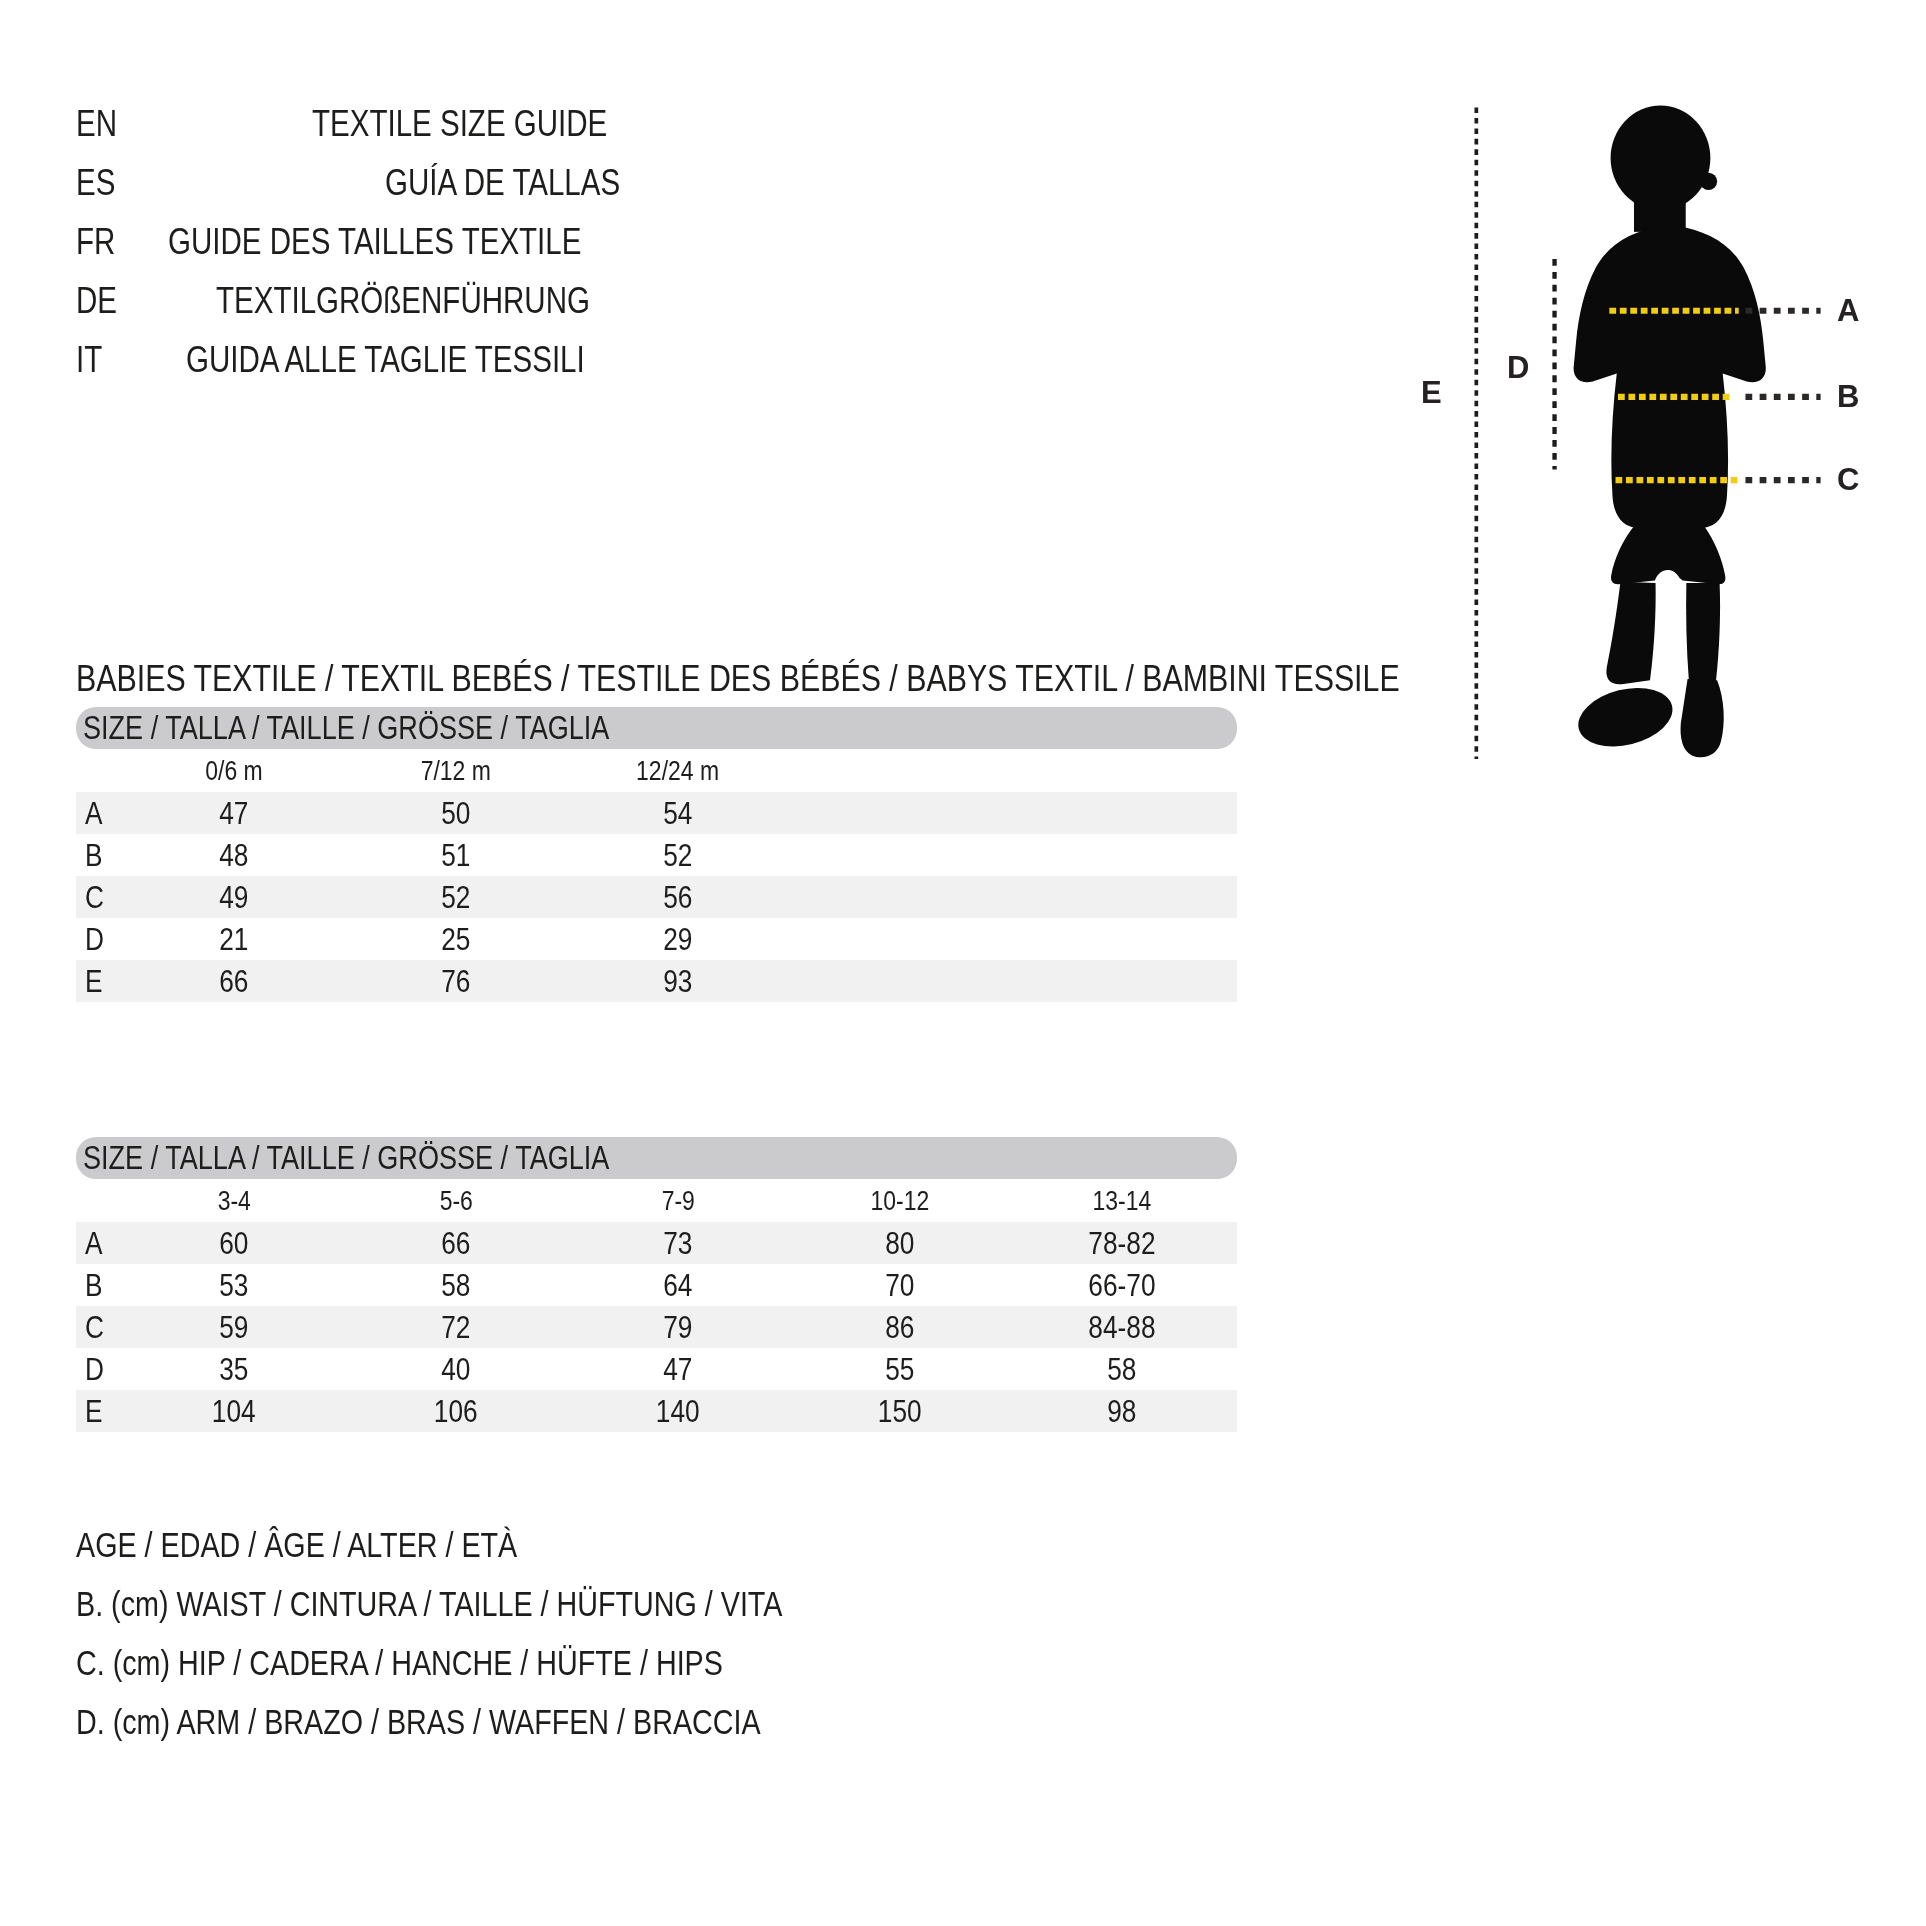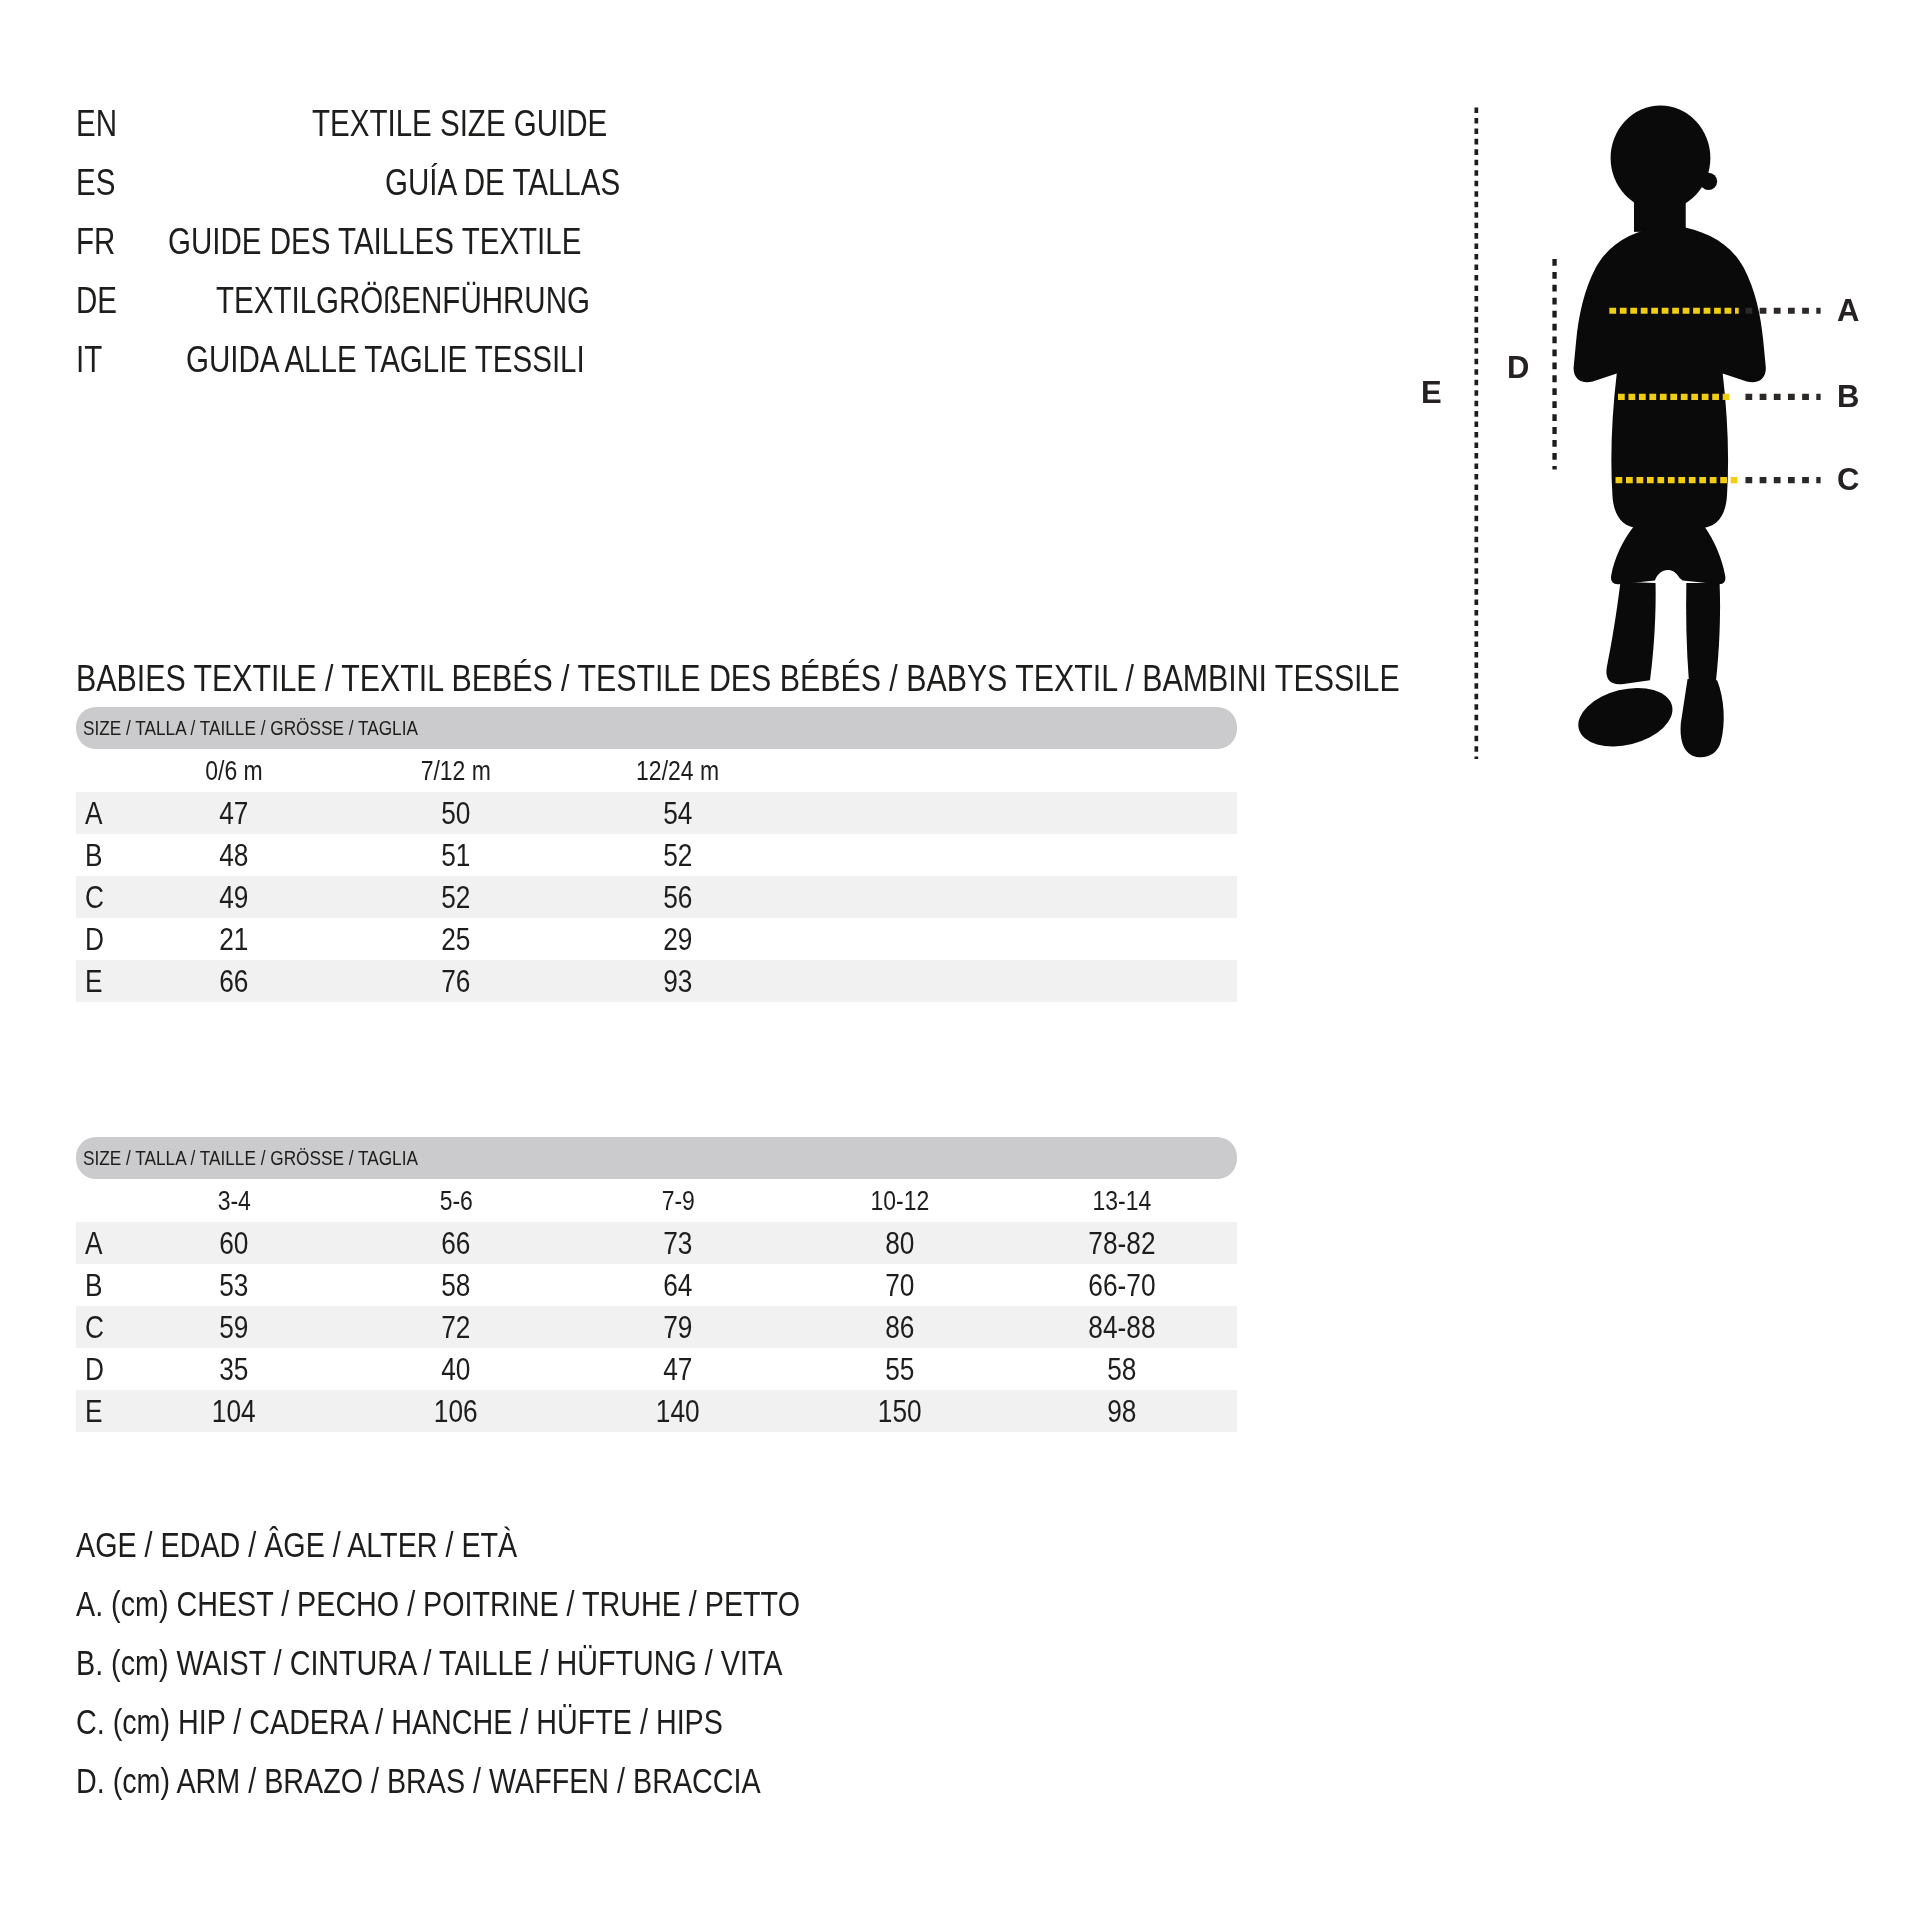--- a/index.html
+++ b/index.html
@@ -17,21 +17,21 @@
   .lang-code { width:92px; }
   
   .sec-title { position:absolute; left:76px; font-size:37px; line-height:43px;margin-top:16px; }
   .sec-title.babies { top:641px; }
   .sec-title.children { top:1073px; }
 
   
   .sizetable { position:absolute; left:76px; width:1161px; }
   .sizetable.babies { top:707px; }
   .sizetable.children { top:1137px; }
-  .band { height:42px; background:#cbcbcd; display:flex; align-items:center; padding-left:7.4px; font-size:21px;border-radius:20px; }
+  .band { height:42px; background:#cbcbcd; display:flex; align-items:center; padding-left:7.4px; font-size:33px;border-radius:20px; }
   .thead { height:43px; display:flex; align-items:center; font-size:28px; }
   .trow  { height:42px; display:flex; align-items:center; font-size:32px; }
   .striped { background:#f1f1f2; }
   .cl   { width:47px; padding-left:8.6px; box-sizing:border-box; }
   .cell { width:222px; text-align:center; }
 
   
   .legend { position:absolute; left:76px; top:1515px; }
   .legend-row { display:flex; align-items:center; height:59px; font-size:35px; }
 
@@ -203,23 +203,20 @@
       <span class="cell"><span class="cxc">150</span></span>
       <span class="cell"><span class="cxc">98</span></span>
     </div>
   </div>
 
   <section class="legend">
     <div class="legend-row">
         <span class="cx">AGE / EDAD / ÂGE / ALTER / ETÀ</span>
       </div>
     <div class="legend-row">
-        <span class="cx">A. (cm) CHEST / PECHO / POITRINE / TRUHE / PETTO</span>
-      </div>
-    <div class="legend-row">
         <span class="cx">B. (cm) WAIST / CINTURA / TAILLE / HÜFTUNG / VITA</span>
       </div>
     <div class="legend-row">
         <span class="cx">C. (cm) HIP / CADERA / HANCHE / HÜFTE / HIPS</span>
       </div>
     <div class="legend-row">
         <span class="cx">D. (cm) ARM / BRAZO / BRAS / WAFFEN / BRACCIA</span>
       </div>
   </section>
 

